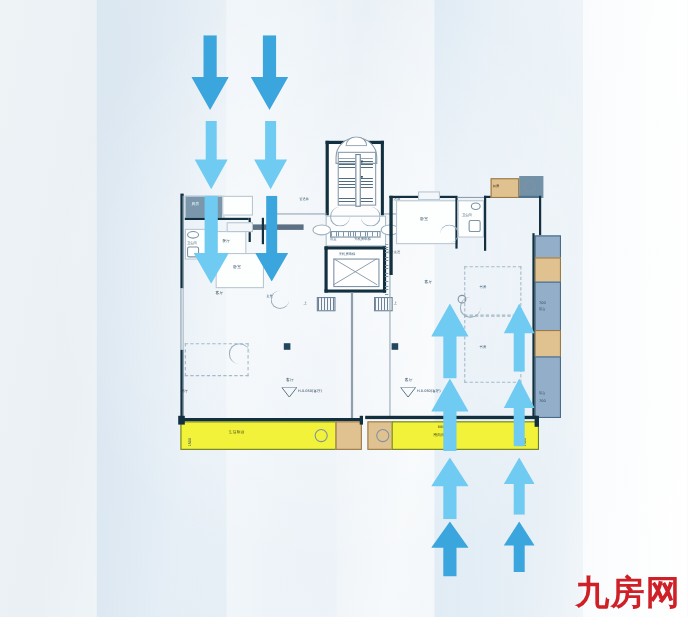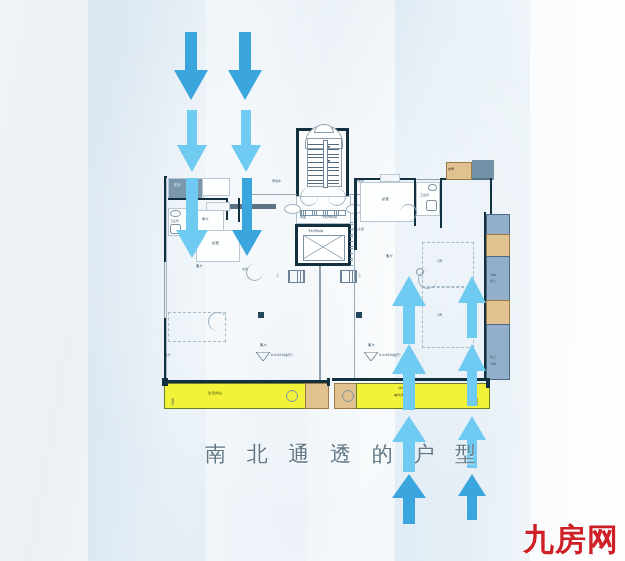--- a/index.html
+++ b/index.html
@@ -307,19 +307,18 @@
     <svg viewBox="0 0 34 50" preserveAspectRatio="none">
         <polygon points="17,0 34,24 23,24 23,50 11,50 11,24 0,24" fill="#3aa6dd"></polygon>
       </svg>
   </div>
   <div class="arrow" style="left:458px;top:474px;width:28px;height:46px;">
     <svg viewBox="0 0 28 46" preserveAspectRatio="none">
         <polygon points="14,0 28,22 19,22 19,46 9,46 9,22 0,22" fill="#3aa6dd"></polygon>
       </svg>
   </div>
 
-  <div id="caption">南 北 通 透 的 户 型</div>
 
   <div id="watermark">
     <div id="wm-logo">九房网</div>
   </div>
 
 </div>
 
 </body></html>

